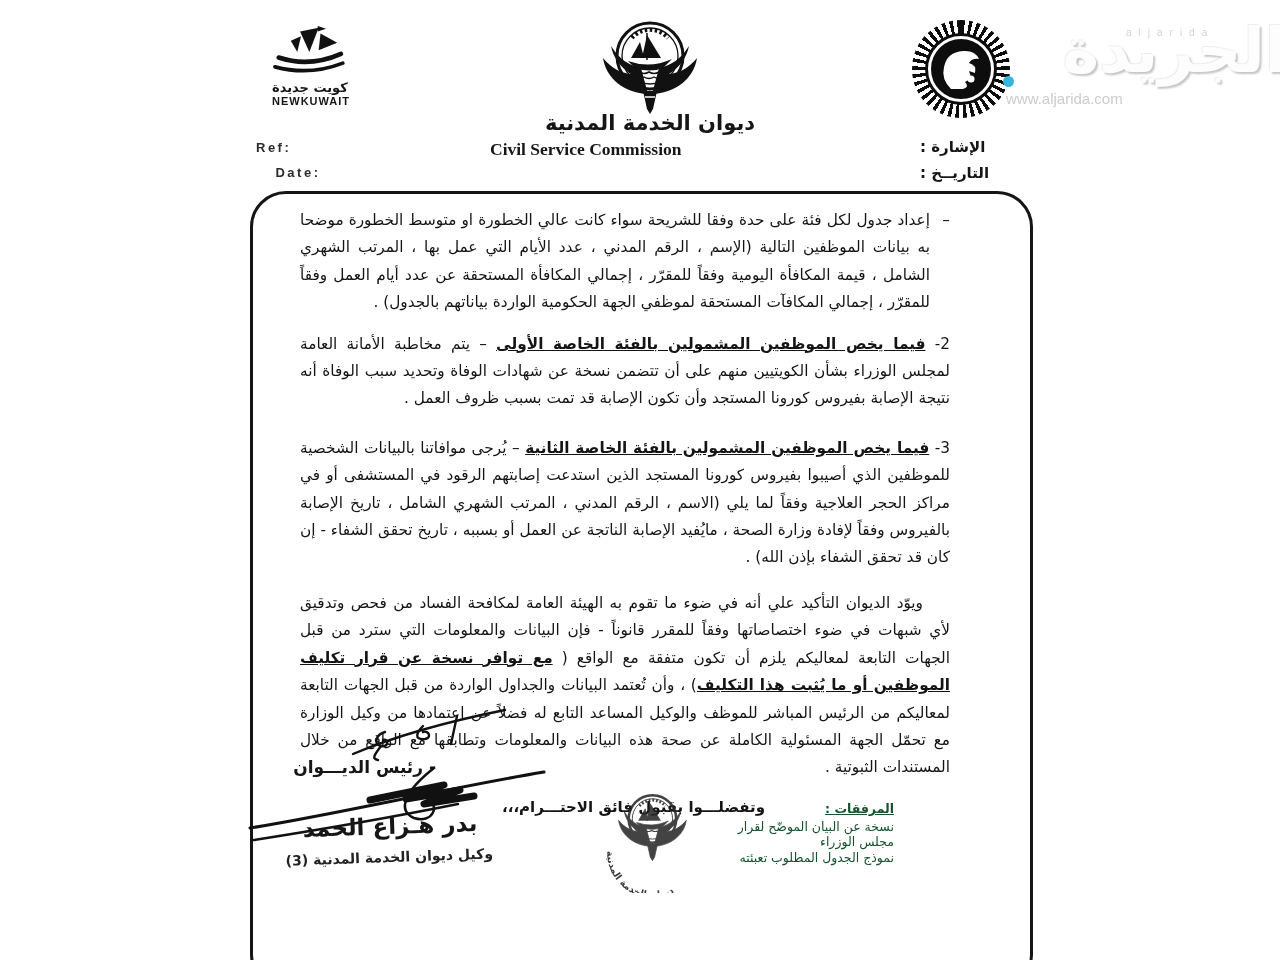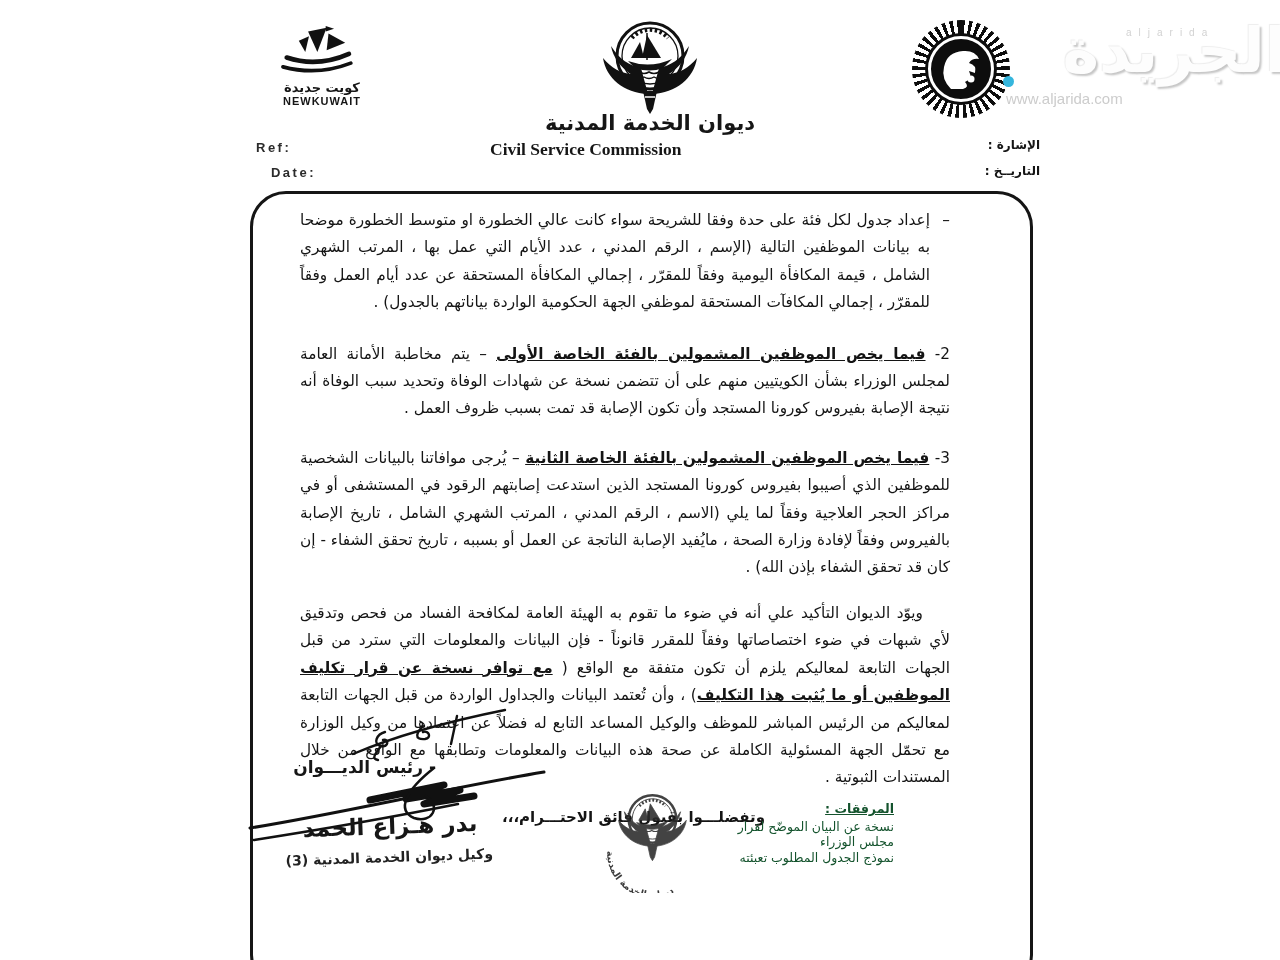--- a/index.html
+++ b/index.html
@@ -1,28 +1,28 @@
 <!DOCTYPE html>
 <html><head>
 <meta charset="utf-8">
 <style>
   * { margin:0; padding:0; box-sizing:border-box; }
   html,body { width:1280px; height:960px; background:#ffffff; overflow:hidden;
               font-family:"DejaVu Sans", sans-serif; color:#161616; }
   .abs { position:absolute; }
 
   
-  #newkuwait { left:272px; top:26px; width:100px; text-align:center; }
+  #newkuwait { left:272px; top:26px; width:100px; text-align:left; }
   #newkuwait .ar { font-size:13px; font-weight:bold; margin-top:-2px; }
   #newkuwait .en { font-size:11px; font-weight:bold; letter-spacing:1px;
                    font-family:"Liberation Sans", sans-serif; }
   .reflabel { left:256px; font-family:"Liberation Sans", sans-serif;
               font-weight:bold; font-size:13px; letter-spacing:2.5px; color:#2b2b2b; }
   #ref  { top:140px; width:52px; display:flex; }
-  #date { top:165px; width:60px; display:flex; justify-content:flex-end;padding-left:24px; }
+  #date { top:165px; width:60px; display:flex; justify-content:center;padding-left:24px; }
 
   #csc-emblem { left:597px; top:20px; }
   #csc-ar { left:490px; top:111px; width:320px; text-align:center;
             font-size:21px; font-weight:bold; }
   #csc-en { left:490px; top:139px; width:320px; text-align:left;
             font-size:17.5px; font-weight:bold;
             font-family:"Liberation Serif", serif; }
 
   
   #sunburst { left:912px; top:20px; width:98px; height:98px; border-radius:50%;
@@ -31,31 +31,31 @@
               border:3px solid #ffffff; box-shadow:0 0 0 3px #0d0d0d; }
   #jarida-word { right:-6px; top:14px; font-size:62px; font-weight:bold; direction:rtl;
                  white-space:nowrap; color:#fdfdfd;
                  text-shadow:2px 2px 2px #c6c6c6, -1px -1px 1px #ededed; }
   #jarida-latin { left:1126px; top:27px; font-size:10px; letter-spacing:7px;
                   color:#d2d2d2; font-family:Liberation Sans, sans-serif; }
   #jarida-url { left:1006px; top:90px; font-size:15px; color:#cccccc;
                 font-family:"Liberation Sans", sans-serif; }
   #jarida-dot { left:1003px; top:76px; width:11px; height:11px; border-radius:50%; }
 
-  .arlabel { right:240px; width:120px; text-align:right; direction:rtl;
-             font-size:12px; font-weight:bold; }
+  .arlabel { right:240px; width:120px; text-align:left; direction:rtl;
+             font-size:15px; font-weight:bold; }
   #isharah { top:138px; }
   #tarikh  { top:164px; }
 
   
   #frame { left:250px; top:191px; width:783px; height:800px;
            border:3px solid #151515; border-radius:36px; }
   #doc { margin:13px 80px 0 47px; direction:rtl; font-size:15.3px;
          line-height:27.4px; text-align:justify; color:#141414; }
-  .para { margin-top:24px; }
+  .para { margin-top:14px; }
   #para1 { display:flex; margin-top:0; }
   #para1 .mark { width:20px; flex:0 0 20px; text-align:right; }
   #para1 .ptext { flex:1; }
   .lead { font-weight:bold; text-decoration:underline; }
   #closing { text-indent:27px; margin-top:18px; }
   .emph { font-weight:bold; text-decoration:underline; }
   #salute { margin:12px 185px 14px 0; text-align:right; direction:rtl;
             font-weight:bold; font-size:15px; white-space:nowrap; }
 
   

